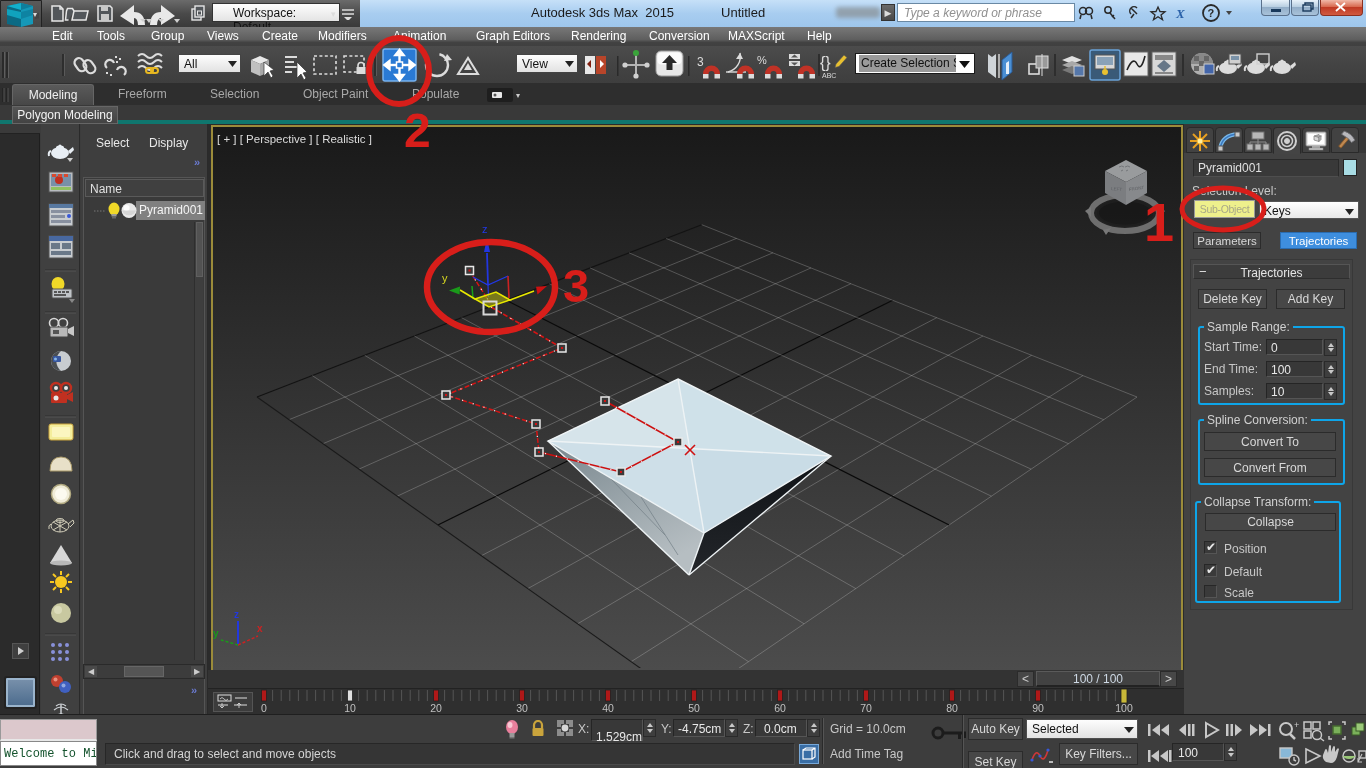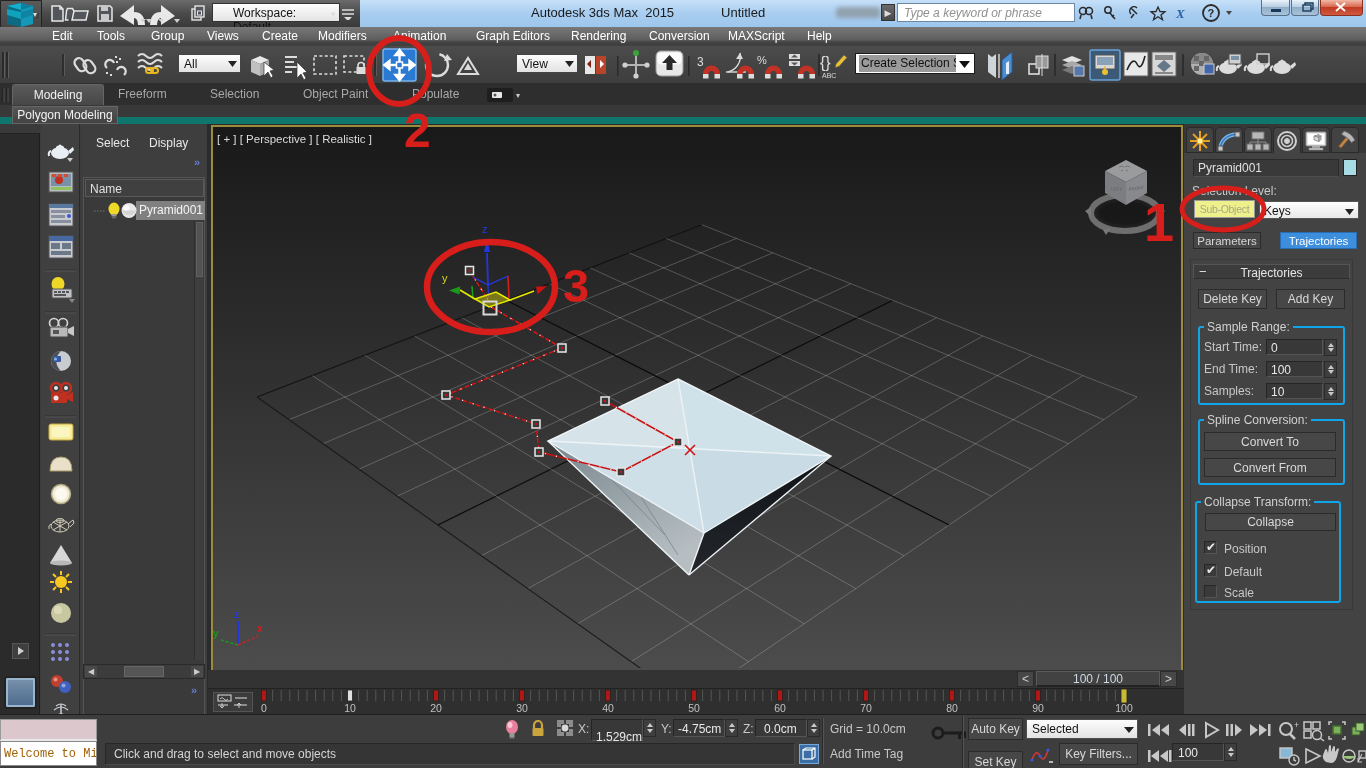--- a/index.html
+++ b/index.html
@@ -10,21 +10,21 @@
 #qat{position:absolute;left:0;top:0;width:360px;height:27px;background:linear-gradient(#6b6b6b,#4a4a4a 50%,#3a3a3a);}
 #titletext{position:absolute;left:531px;top:5px;color:#1a1a1a;font-size:13px;white-space:pre;}
 .wbtn{position:absolute;top:0;height:19px;border:1px solid #5a718c;border-top:none;background:linear-gradient(#e8f2fa,#b9cfe2 45%,#93aec8 50%,#a8c2da);border-radius:0 0 4px 4px;}
 
 #menubar{position:absolute;left:0;top:27px;width:1366px;height:28px;background:linear-gradient(#787878,#5e5e5e 45%,#424242 55%,#3a3a3a);}
 #menubar span{position:absolute;top:2px;color:#fff;font-size:12px;}
 
 #toolbar{position:absolute;left:0;top:46px;width:1366px;height:38px;background:linear-gradient(#4c4c4c,#434343 55%,#3e3e3e);border-bottom:1px solid #2e2e2e;}
 
 #ribbon1{position:absolute;left:0;top:84px;width:1366px;height:21px;background:#2e2e2e;}
-#ribbon2{position:absolute;left:0;top:105px;width:1366px;height:19px;background:#393939;border-bottom:7px solid #0f766e;}
+#ribbon2{position:absolute;left:0;top:105px;width:1366px;height:19px;background:#393939;border-bottom:4px solid #0f766e;}
 .rtab{position:absolute;top:3px;font-size:12px;color:#a8a8a8;}
 
 #lstrip{position:absolute;left:0;top:124px;width:40px;height:592px;background:#2b2b2b;border-right:1px solid #1e1e1e;}
 #ltoolbar{position:absolute;left:41px;top:124px;width:39px;height:592px;background:#404040;border-right:1px solid #2a2a2a;}
 
 #sexp{position:absolute;left:81px;top:124px;width:127px;height:592px;background:#3e3e3e;border-right:1px solid #2a2a2a;}
 
 #vpwrap{position:absolute;left:208px;top:124px;width:976px;height:546px;background:#2b2b2b;}
 #vp{position:absolute;left:3px;top:1px;width:972px;height:547px;border:2px solid #9b8b3a;background:linear-gradient(#191919,#4c4c4c);overflow:hidden;}
 
@@ -382,21 +382,21 @@
       <svg class="abs" style="left:0;top:0" width="12" height="21">
         <g stroke="#222" stroke-width="1.5">
           <line x1="3" y1="4" x2="3" y2="18"></line>
           <line x1="7" y1="4" x2="7" y2="18"></line>
         </g>
         <g stroke="#555" stroke-width="1">
           <line x1="4" y1="4" x2="4" y2="18"></line>
           <line x1="8" y1="4" x2="8" y2="18"></line>
         </g>
       </svg>
- <div class="abs" style="left:12px;top:0;width:92px;height:21px;background:linear-gradient(#5a5a5a,#474747);border:1px solid #666;border-bottom:none;border-radius:3px 3px 0 0;color:#f0f0f0;font-size:12px;text-align:center;line-height:20px;">Modeling</div>
+ <div class="abs" style="left:12px;top:0;width:82px;height:21px;background:linear-gradient(#5a5a5a,#474747);border:1px solid #666;border-bottom:none;border-radius:3px 3px 0 0;color:#f0f0f0;font-size:12px;text-align:center;line-height:20px;">Modeling</div>
  <span class="rtab" style="left:118px;">Freeform</span>
  <span class="rtab" style="left:210px;">Selection</span>
  <span class="rtab" style="left:303px;">Object Paint</span>
  <span class="rtab" style="left:412px;">Populate</span>
  <div class="abs" style="left:487px;top:4px;width:26px;height:14px;background:#1e1e1e;border-radius:2px;"><svg width="26" height="14">
           <rect x="5" y="4" width="10" height="6" rx="1" fill="#e8e8e8"></rect>
           <circle cx="8" cy="7" r="1.5" fill="#555"></circle>
         </svg></div>
  <div class="abs" style="left:516px;top:7px;color:#ccc;font-size:8px;">▾</div>
 </div>
@@ -977,21 +977,21 @@
 <rect x="607.5" y="1" width="5" height="11" fill="#b01818" stroke="#222" stroke-width="0.8"></rect>
 <rect x="693.5" y="1" width="5" height="11" fill="#b01818" stroke="#222" stroke-width="0.8"></rect>
 <rect x="779.5" y="1" width="5" height="11" fill="#b01818" stroke="#222" stroke-width="0.8"></rect>
 <rect x="91.5" y="1" width="5" height="11" fill="#e0e0e0" stroke="#222" stroke-width="0.8"></rect>
 <rect x="865.0" y="0" width="6" height="14" fill="#c8b838" stroke="#222" stroke-width="0.8"></rect>
       </svg>
 </div>
 <div id="statusbar">
 
  <div class="abs" style="left:0;top:4px;width:97px;height:22px;background:#dcc8cc;border:1px solid #999;border-bottom:2px solid #e8e8e8;"></div>
- <div class="abs" style="left:0;top:26px;width:97px;height:25px;background:#fff;border:1px solid #888;color:#a16207;font-family:'Liberation Mono',monospace;font-size:12px;padding:5px 1px 0 3px;white-space:nowrap;overflow:hidden;">Welcome to Mi</div>
+ <div class="abs" style="left:0;top:26px;width:97px;height:25px;background:#fff;border:1px solid #888;color:#14532d;font-family:'Liberation Mono',monospace;font-size:12px;padding:5px 1px 0 3px;white-space:nowrap;overflow:hidden;">Welcome to Mi</div>
  <div class="abs sunken" style="left:105px;top:28px;width:690px;height:22px;color:#d4d4d4;font-size:12px;padding:3px 8px;">Click and drag to select and move objects</div>
 
  <svg class="abs" style="left:503px;top:4px;" width="18" height="22">
         <ellipse cx="9" cy="8" rx="6" ry="7" fill="#e87f9c"></ellipse>
         <ellipse cx="7" cy="6" rx="2.5" ry="3" fill="#f8c8d4"></ellipse>
         <rect x="6.5" y="14" width="5" height="4" fill="#999"></rect>
         <rect x="6.5" y="18" width="5" height="1.5" fill="#777"></rect>
       </svg>
  <svg class="abs" style="left:530px;top:5px;" width="16" height="18">
         <path d="M4 8 v-3 a4 4 0 0 1 8 0 v3" fill="none" stroke="#caa43c" stroke-width="2.2"></path>

